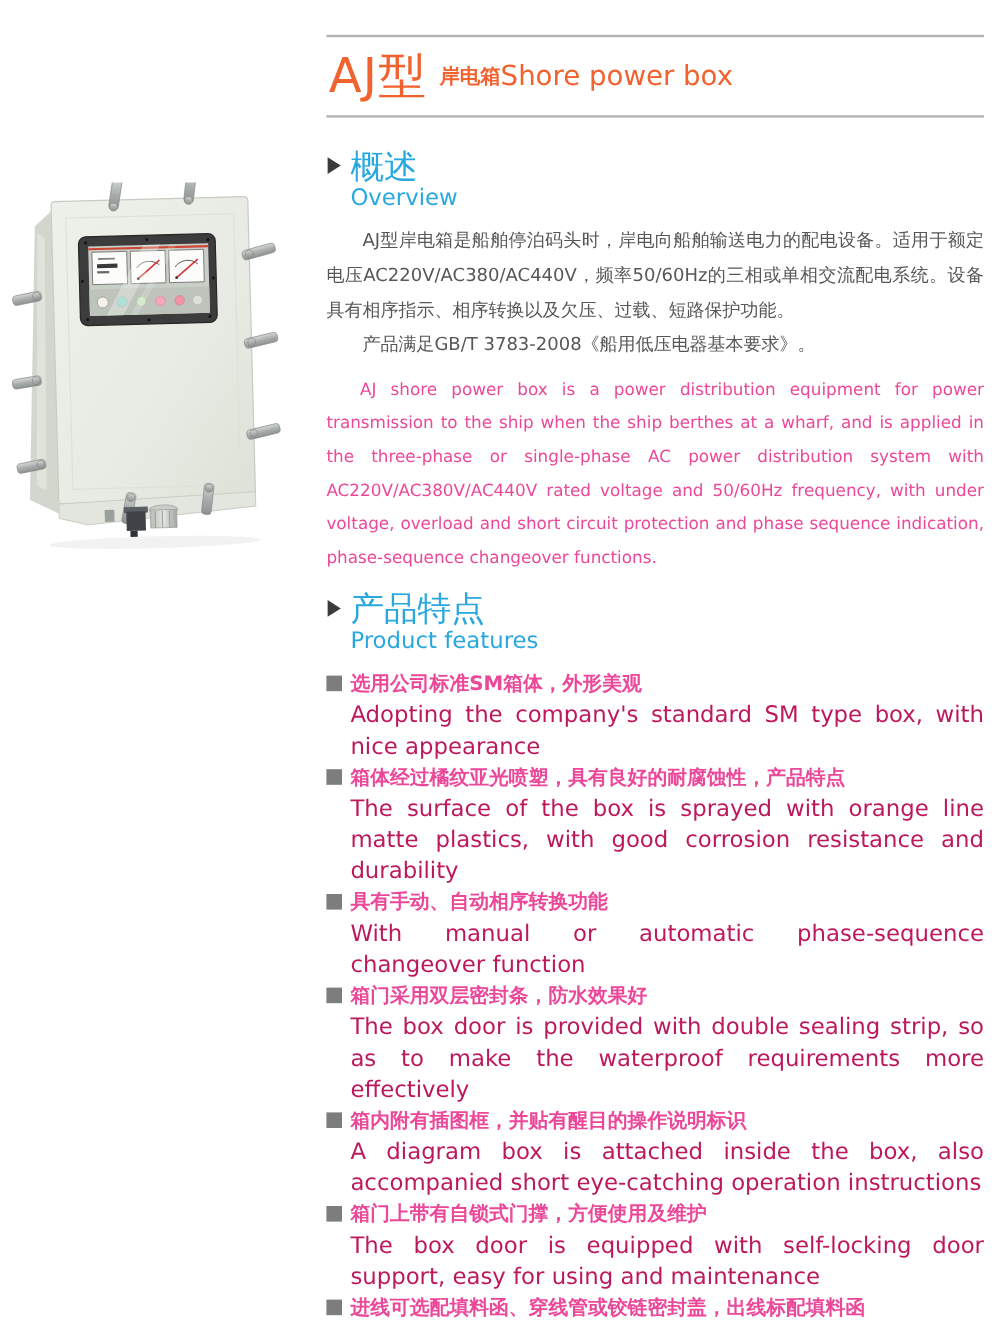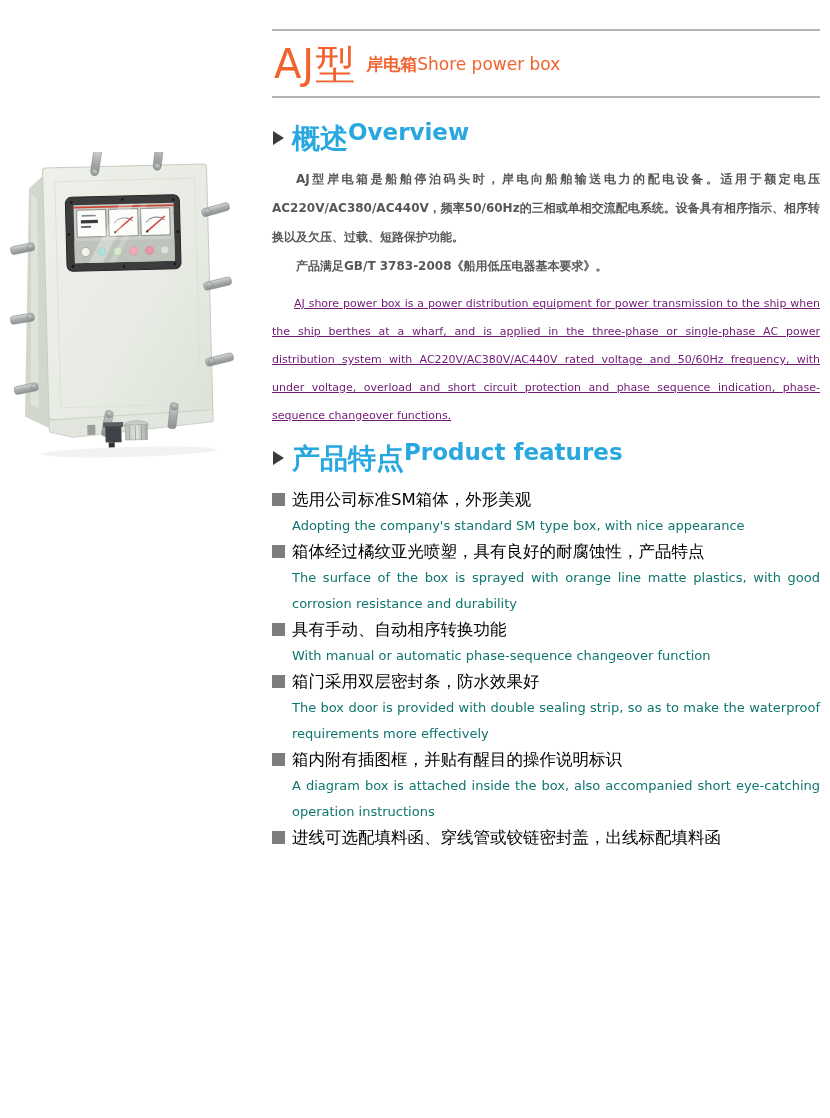--- a/index.html
+++ b/index.html
@@ -10,42 +10,42 @@
   
   .photo-wrap { position:absolute; left:10px; top:152px; width:230px; height:310px; }
   
   .content { position:absolute; left:272px; top:0; width:548px; }
   .rule { height:2px; background:#b3b3b3; }
   .rule-top { margin-top:29px; }
   .title-block { display:flex; align-items:center; padding:10px 0 9px 2px; }
   .model { font-size:40px; line-height:46px; color:#f2622e; letter-spacing:1px; }
   .title-right { margin-left:10px; display:flex; flex-direction:row; }
   .title-zh { font-size:17px; font-weight:bold; color:#f2622e; line-height:20px; }
-  .title-en { font-size:17px; color:#f2622e; line-height:21px; }
+  .title-en { font-size:23px; color:#f2622e; line-height:21px; }
   .section-head { display:flex; align-items:flex-start; }
   .tri { width:0; height:0; border-left:11px solid #3b3b3b;
          border-top:7px solid transparent; border-bottom:7px solid transparent;
          margin:9px 8px 0 1px; }
-  .sec-titles { display:flex; flex-direction:row;font-weight:bold; }
+  .sec-titles { display:flex; flex-direction:column; }
   .sec-zh { font-size:28px; color:#29a8e0; line-height:33px; }
-  .sec-en { font-size:23px; color:#29a8e0; line-height:21px; }
+  .sec-en { font-size:19px; color:#29a8e0; line-height:21px; }
   .overview-sec { margin-top:24px; }
-  .zh-para { margin:10px 0 0; font-size:12px; color:#585656; line-height:29px;
-             text-align:justify; text-indent:2em;font-weight:bold; }
+  .zh-para { margin:10px 0 0; font-size:15px; color:#585656; line-height:29px;
+             text-align:justify; text-indent:2em; }
   .zh-para-2 { margin:0; }
-  .en-para { margin:9px 0 0; font-size:11px; color:#701a75; line-height:28px;
-             text-align:justify; text-indent:2em;text-decoration:underline; }
+  .en-para { margin:9px 0 0; font-size:14px; color:#ec4899; line-height:28px;
+             text-align:justify; text-indent:2em; }
   .features-sec { margin-top:12px; }
   .feat-list { list-style:none; margin:12px 0 0; padding:0; }
   .feat { margin:0; }
   .feat-zh-row { display:flex; align-items:flex-start; font-size:16.5px;
-                 color:#000000; line-height:26px; }
+                 color:#ec4899; line-height:26px;font-weight:bold; }
   .sq { flex:0 0 auto; width:13px; height:13px; background:#7d7d7d;
         margin:6px 7px 0 0; }
-  .feat-en { margin:0 0 0 20px; font-size:13px; color:#0f766e; line-height:26px;
+  .feat-en { margin:0 0 0 20px; font-size:19px; color:#be185d; line-height:26px;
              text-align:justify; }
 </style>
 </head>
 <body>
 
 <div class="page">
 
   <div class="photo-wrap">
     <svg width="230" height="310" viewBox="0 0 230 310">
       <defs>
@@ -251,20 +251,27 @@
         <li class="feat">
           <div class="feat-zh-row">
               <span class="sq"></span>
               <span>箱内附有插图框，并贴有醒目的操作说明标识</span>
             </div>
           <p class="feat-en">A diagram box is attached inside the box, also accompanied short eye-catching operation instructions</p>
         </li>
         <li class="feat">
           <div class="feat-zh-row">
               <span class="sq"></span>
+              <span>箱门上带有自锁式门撑，方便使用及维护</span>
+            </div>
+          <p class="feat-en">The box door is equipped with self-locking door support, easy for using and maintenance</p>
+        </li>
+        <li class="feat">
+          <div class="feat-zh-row">
+              <span class="sq"></span>
               <span>进线可选配填料函、穿线管或铰链密封盖，出线标配填料函</span>
             </div>
 
         </li>
       </ul>
     </div>
   </div>
 </div>
 
 </body></html>

